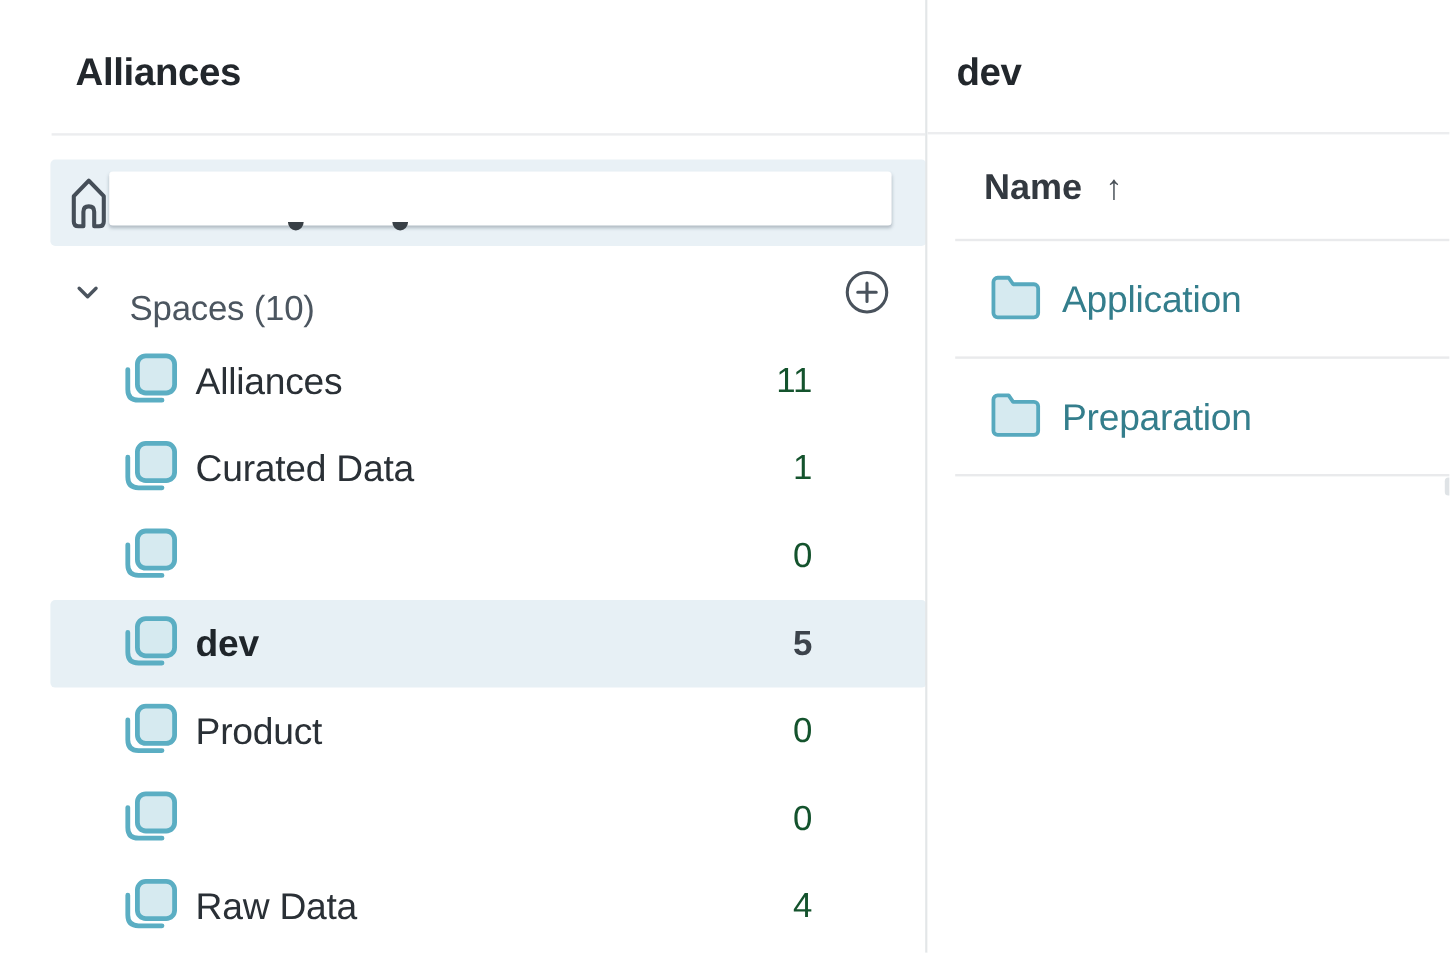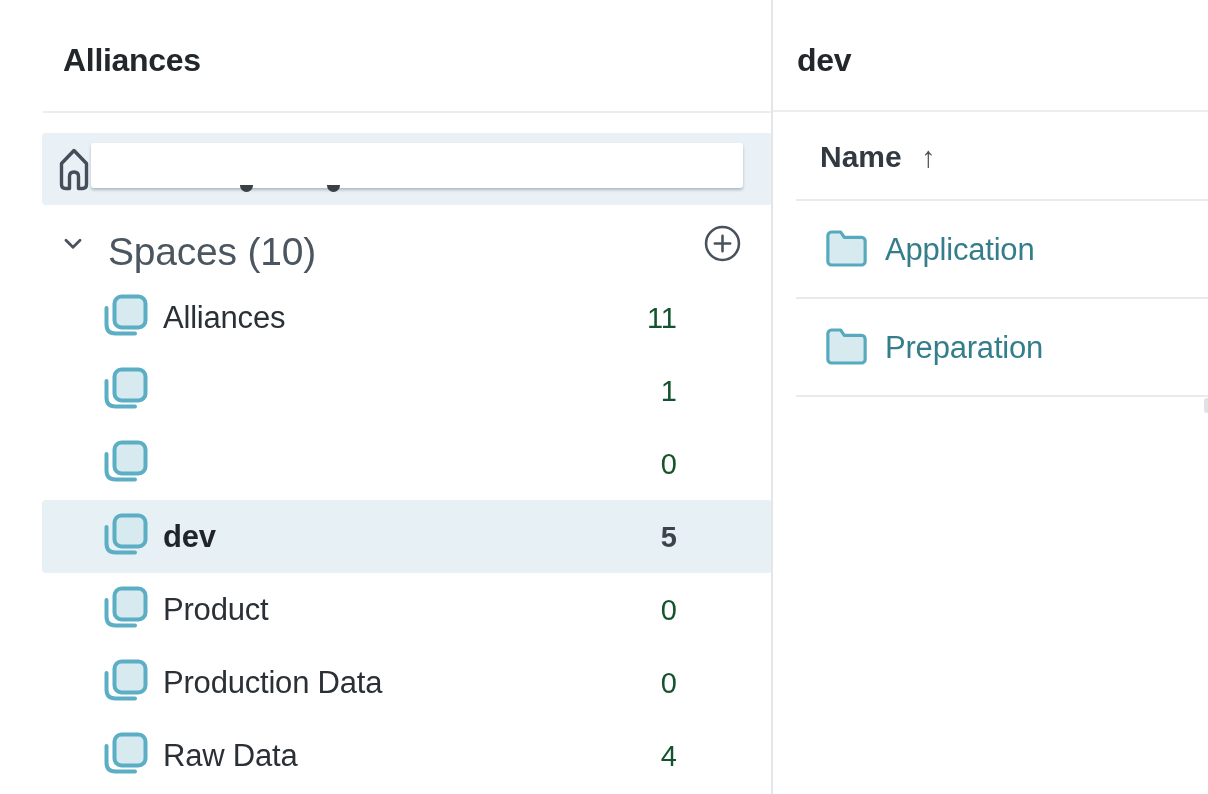--- a/index.html
+++ b/index.html
@@ -20,21 +20,21 @@
   .home-row svg { position: absolute; left: 16px; top: 13px; }
   .redaction-box { position: absolute; left: 49px; top: 10px; width: 652px; height: 45px; background: #ffffff;
     border-radius: 3px; box-shadow: 0 2px 3px rgba(105,118,130,0.45); }
   .descender-dot { position: absolute; top: 52px; width: 13px; height: 7px; background: #394046;
     border-radius: 0 0 7px 7px; }
   .descender-dot.d1 { left: 198px; }
   .descender-dot.d2 { left: 285px; }
 
   .spaces-row { position: absolute; left: 42px; top: 224px; width: 730px; height: 40px; }
   .spaces-row .chev { position: absolute; left: 18px; top: 7px; }
-  .spaces-label { position: absolute; left: 66px; top: 6px; font-size: 39px; color: #4C5660; letter-spacing: -0.2px; }
+  .spaces-label { position: absolute; left: 66px; top: 18px; font-size: 29px; color: #4C5660; letter-spacing: -0.2px; }
   .spaces-add { position: absolute; right: 31px; top: 1px; width: 37px; height: 37px; cursor: pointer; }
 
   .items { position: absolute; left: 42px; top: 281px; width: 730px; }
   .item-row { position: relative; height: 73px; border-radius: 4px; }
   .item-row.selected { background: #E7F0F5; }
   .item-row .sp-icon { position: absolute; left: 60px; top: 13px; }
   .item-label { position: absolute; left: 121px; top: 50%; transform: translateY(-50%);
     font-size: 31px; color: #2A3036; letter-spacing: -0.2px; white-space: nowrap; }
   .item-row.selected .item-label { font-weight: 700; color: #1F252A; }
   .item-count { position: absolute; right: 95px; top: 50%; transform: translateY(-50%);
@@ -111,20 +111,21 @@
         <span class="item-count">11</span>
       </div>
 
       <div class="item-row">
         <span class="sp-icon">
           <svg width="46" height="47" viewBox="0 0 46 47" fill="none">
             <path d="M4.5 14 V30.5 Q4.5 39.5 13.5 39.5 H33" stroke="#5BAEC3" stroke-width="4" stroke-linecap="round"></path>
             <rect x="12.5" y="2.5" width="31" height="31" rx="7" fill="#D6EAF0" stroke="#5BAEC3" stroke-width="4"></rect>
           </svg>
         </span>
+        <span class="item-label">Curated Data</span>
         <span class="item-count">1</span>
       </div>
 
       <div class="item-row">
         <span class="sp-icon">
           <svg width="46" height="47" viewBox="0 0 46 47" fill="none">
             <path d="M4.5 14 V30.5 Q4.5 39.5 13.5 39.5 H33" stroke="#5BAEC3" stroke-width="4" stroke-linecap="round"></path>
             <rect x="12.5" y="2.5" width="31" height="31" rx="7" fill="#D6EAF0" stroke="#5BAEC3" stroke-width="4"></rect>
           </svg>
         </span>
@@ -153,21 +154,20 @@
         <span class="item-count">0</span>
       </div>
 
       <div class="item-row">
         <span class="sp-icon">
           <svg width="46" height="47" viewBox="0 0 46 47" fill="none">
             <path d="M4.5 14 V30.5 Q4.5 39.5 13.5 39.5 H33" stroke="#5BAEC3" stroke-width="4" stroke-linecap="round"></path>
             <rect x="12.5" y="2.5" width="31" height="31" rx="7" fill="#D6EAF0" stroke="#5BAEC3" stroke-width="4"></rect>
           </svg>
         </span>
-        <span class="item-label">Production Data</span>
         <span class="item-count">0</span>
       </div>
 
       <div class="item-row">
         <span class="sp-icon">
           <svg width="46" height="47" viewBox="0 0 46 47" fill="none">
             <path d="M4.5 14 V30.5 Q4.5 39.5 13.5 39.5 H33" stroke="#5BAEC3" stroke-width="4" stroke-linecap="round"></path>
             <rect x="12.5" y="2.5" width="31" height="31" rx="7" fill="#D6EAF0" stroke="#5BAEC3" stroke-width="4"></rect>
           </svg>
         </span>

